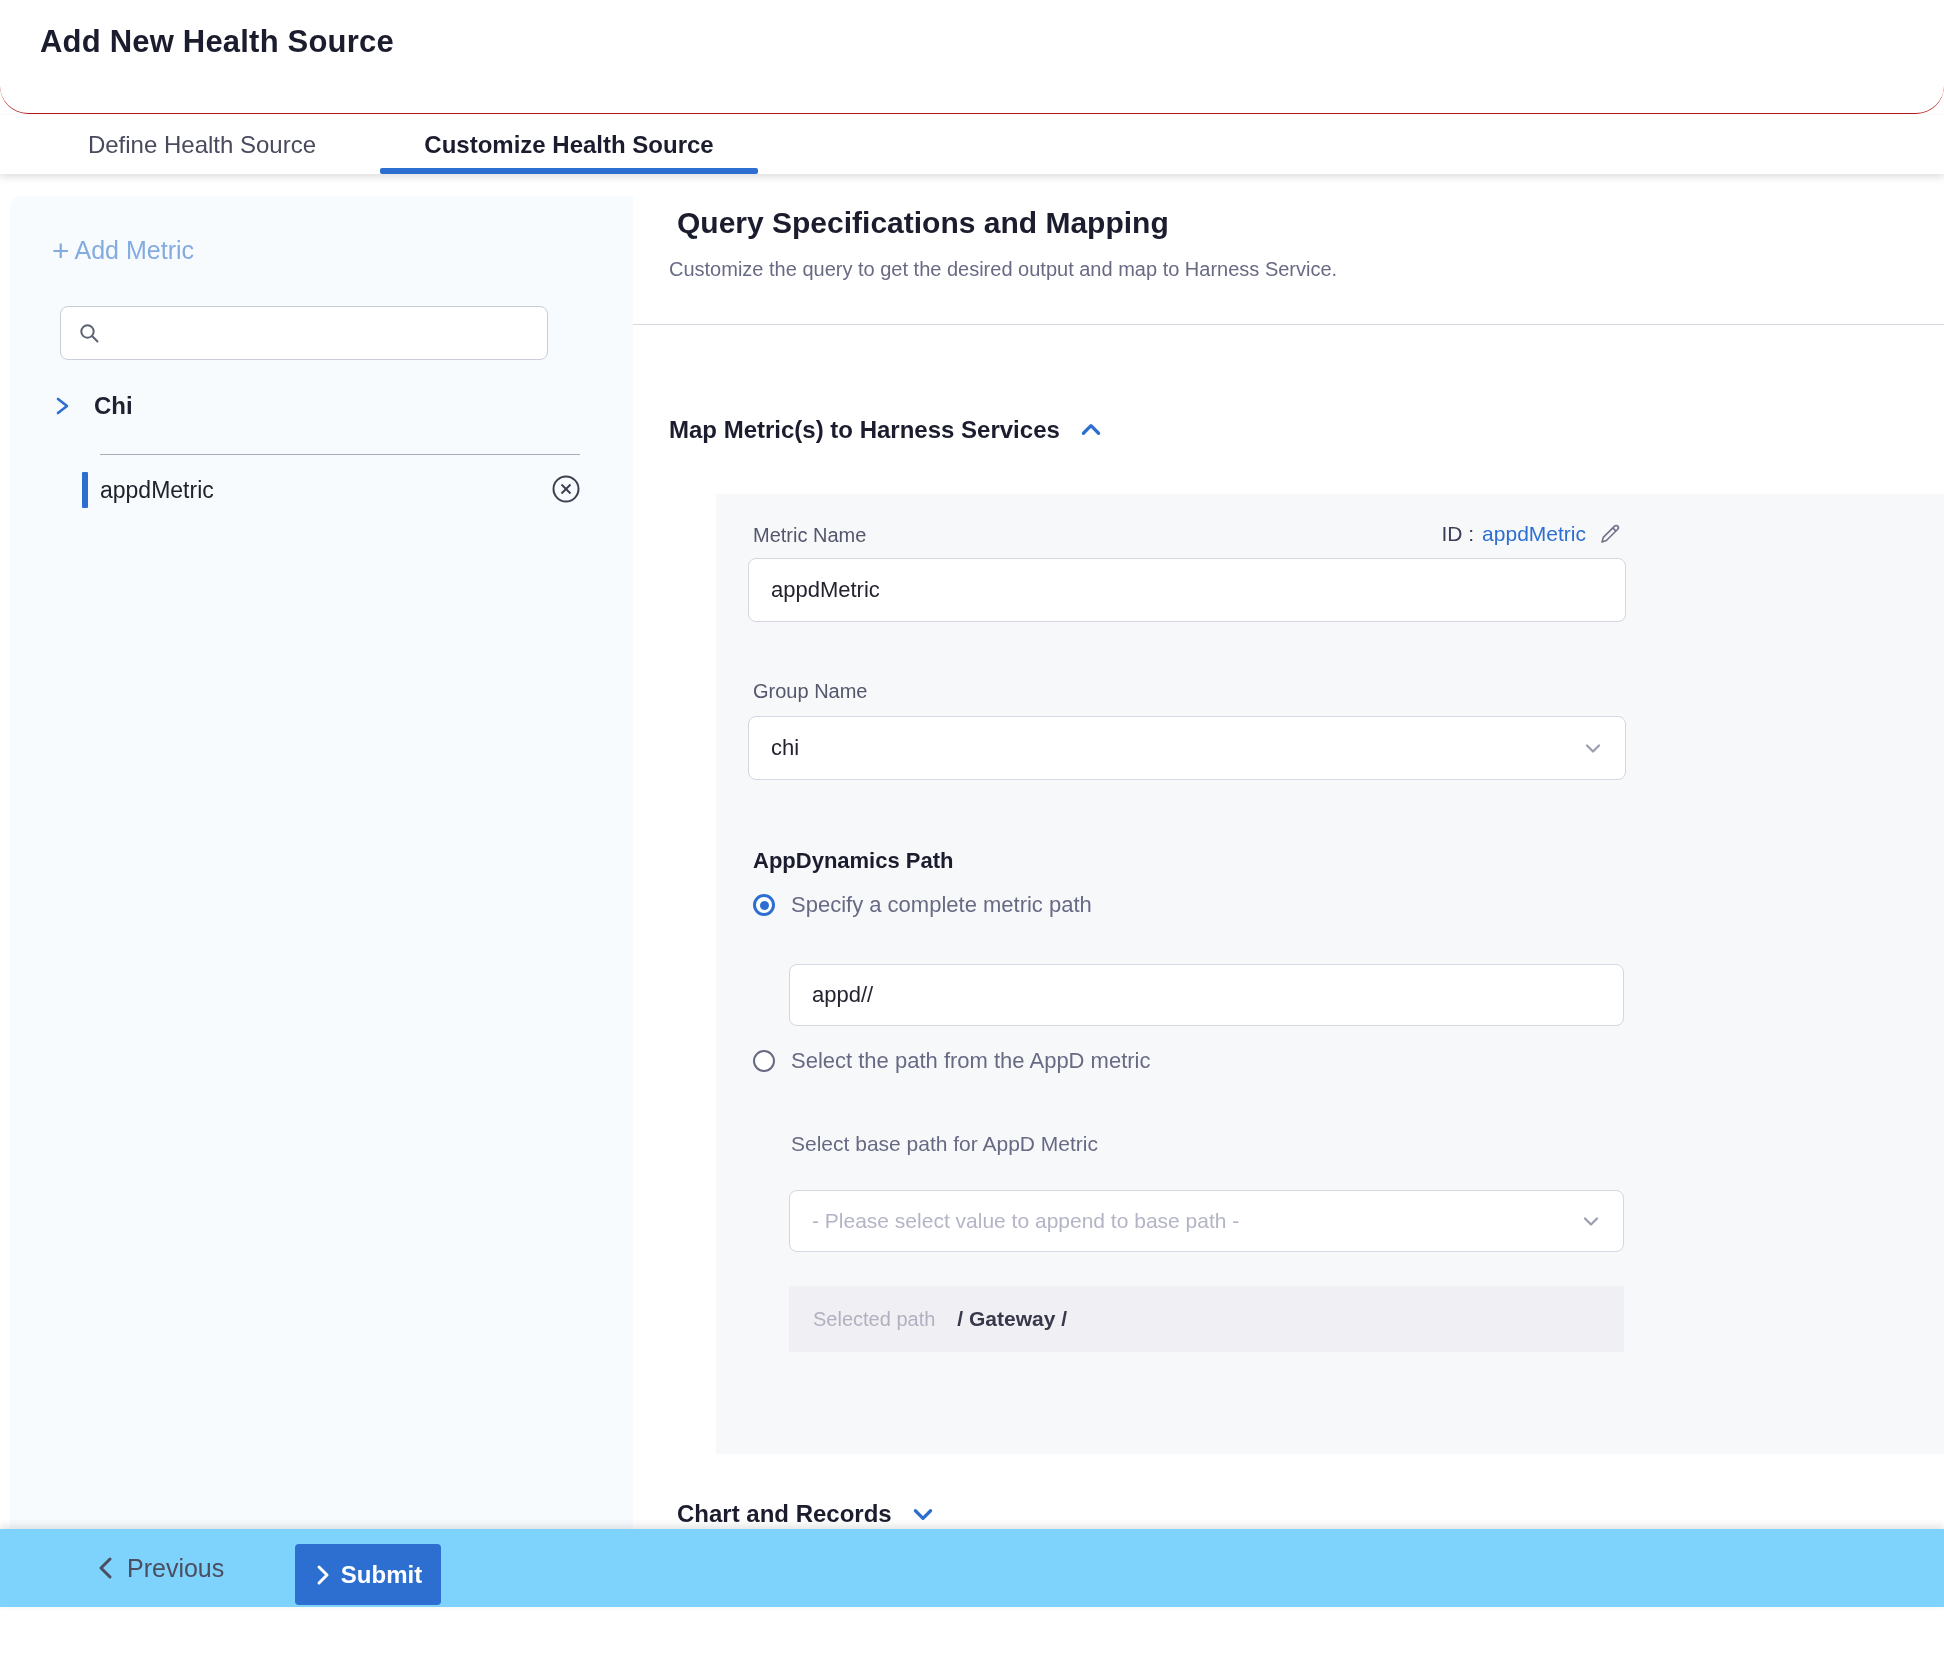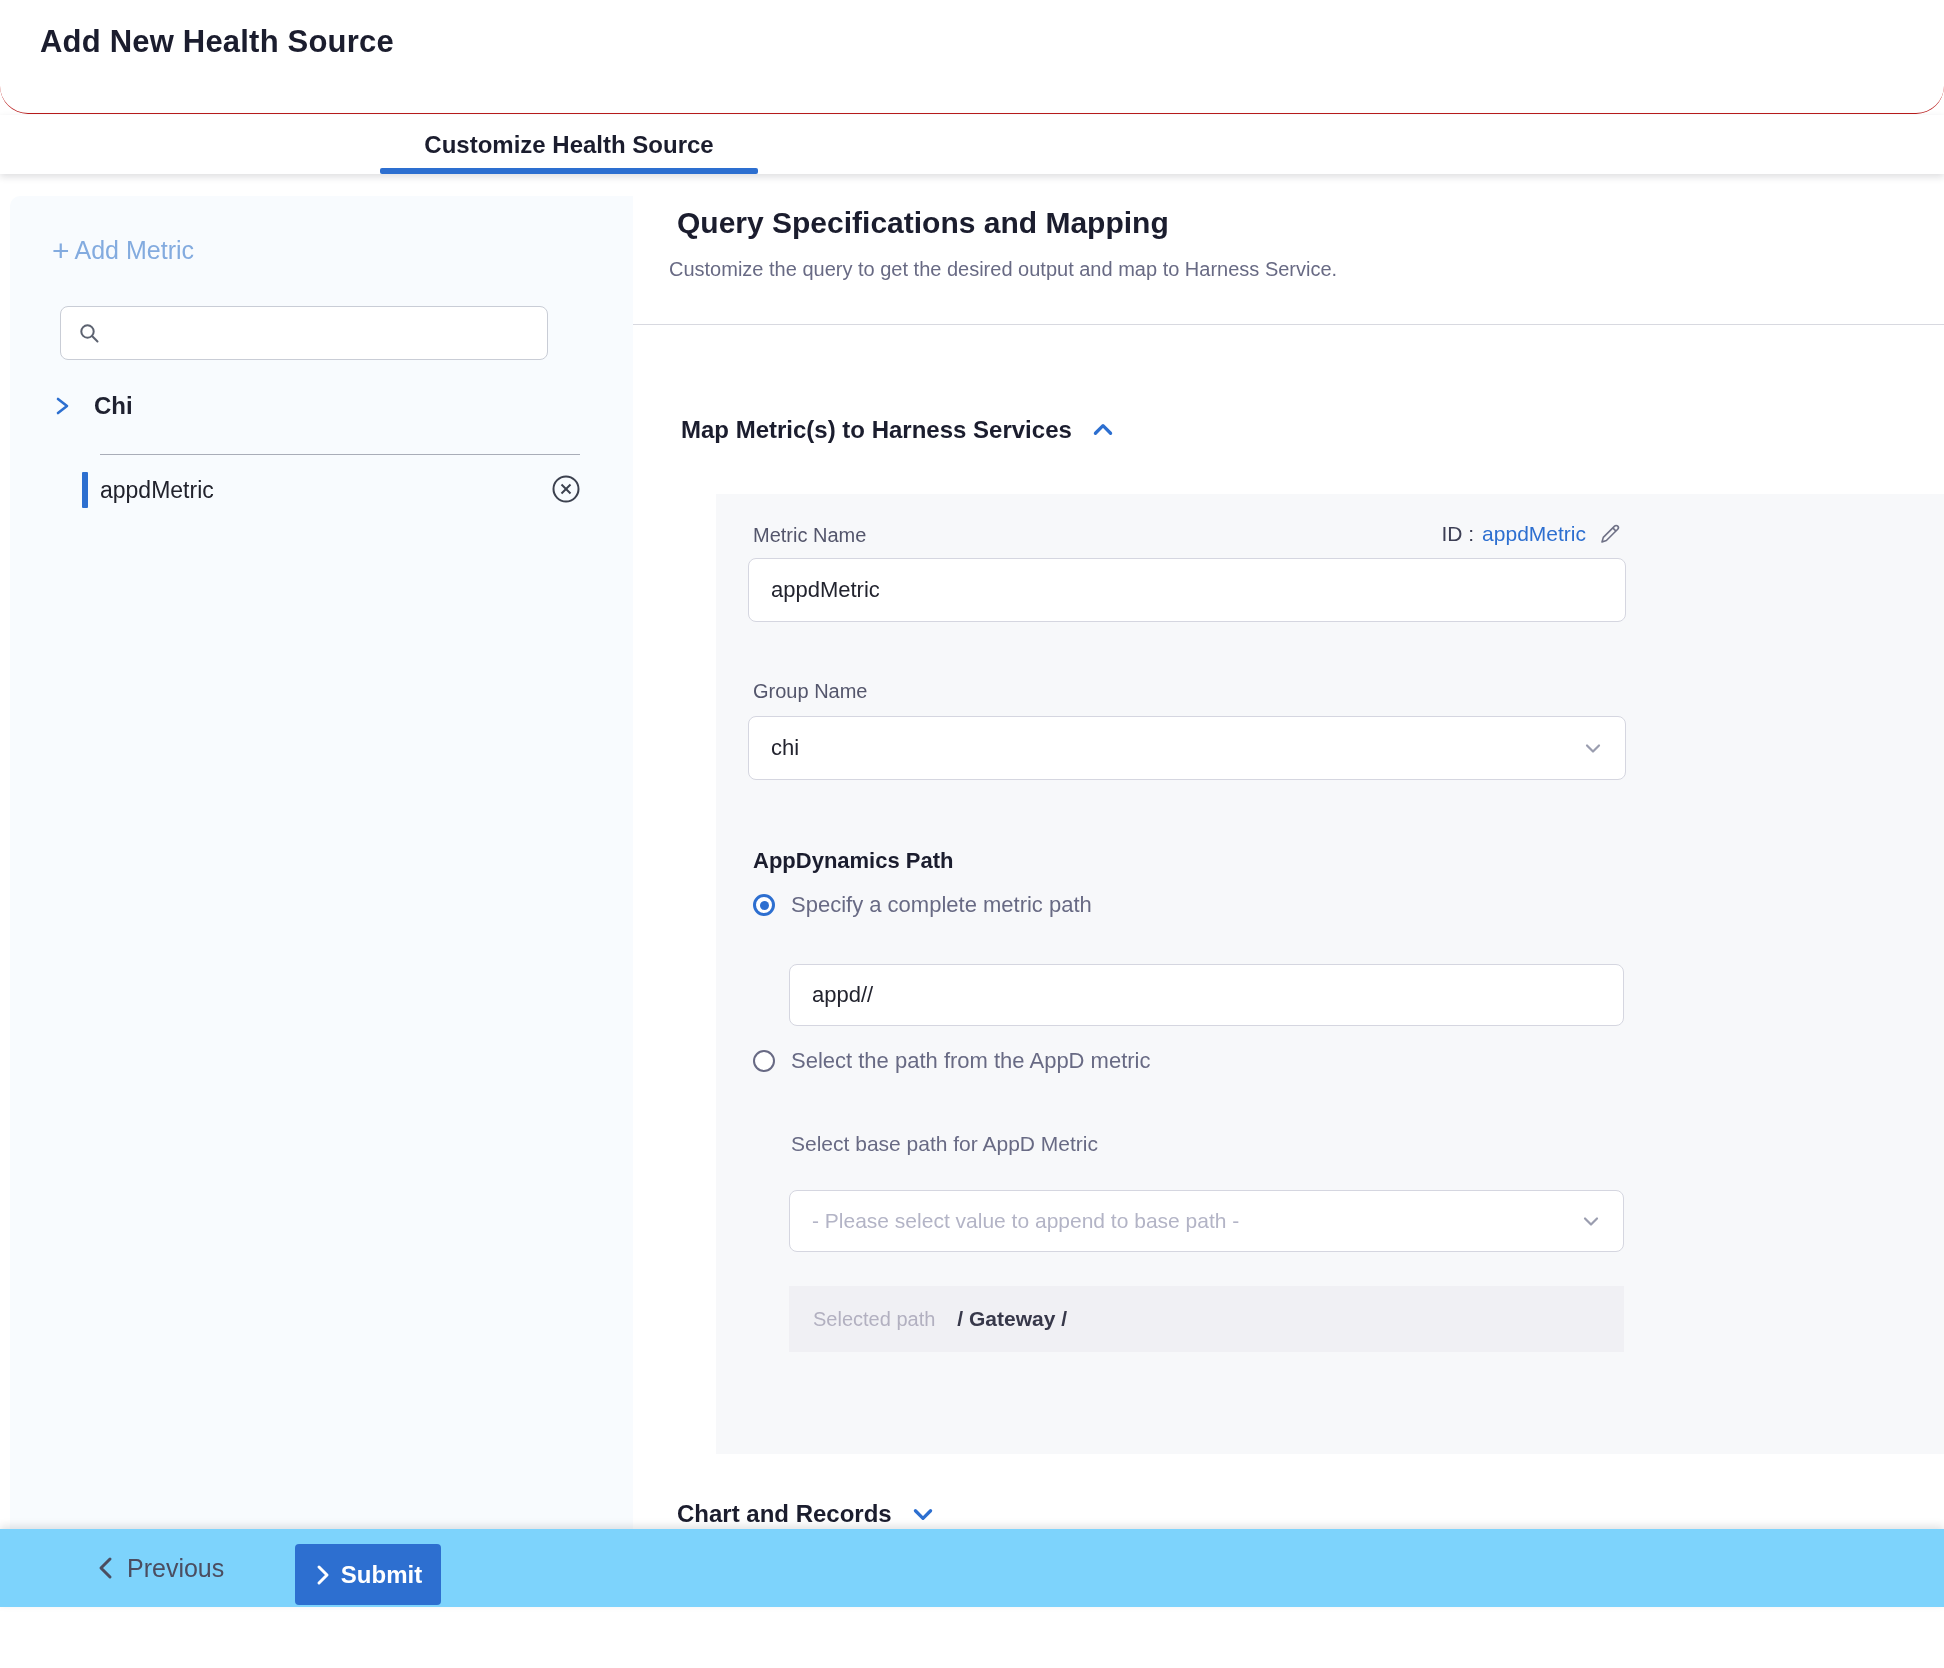--- a/index.html
+++ b/index.html
@@ -35,21 +35,21 @@
   .metric-row .mlabel { font-size:23px; color:#21222c; margin-left:12px; }
   .metric-row .remove { position:absolute; right:0; top:3px; width:32px; height:32px; cursor:pointer; }
 
   
   .main { position:absolute; left:633px; top:0; width:1311px; height:100%; background:#fff; }
   .q-title { position:absolute; left:44px; top:32px; font-size:30px; font-weight:700; color:#1b1d2e; }
   .q-sub { position:absolute; left:36px; top:84px; font-size:20px; color:#686a84; }
   .main-divider { position:absolute; left:0; top:150px; width:1311px; border-top:1px solid #d8d9e0; }
 
   .section-head { position:absolute; display:flex; align-items:center; gap:18px; font-size:24px; font-weight:700; color:#1b1d2e; cursor:pointer; }
-  .sh-map { left:48px; top:242px; }
+  .sh-map { left:36px; top:242px; }
   .sh-chart { left:44px; top:1326px; }
   .sh-assign { left:44px; top:1384px;gap:11px; }
 
   
   .panel { position:absolute; left:83px; top:320px; width:1228px; height:960px; background:#f7f8fa; }
   .flabel { position:absolute; font-size:20px; color:#54566c; }
   .lbl-metric { left:37px; top:30px; }
   .lbl-group { left:37px; top:186px; }
   .id-row { position:absolute; top:28px; right:322px; display:flex; align-items:center; gap:8px; font-size:21px; }
   .id-prefix { color:#3c3e54; }
@@ -91,20 +91,21 @@
 </head>
 <body>
 
 <div class="screen">
 
   <div class="header">
     <div class="title">Add New Health Source</div>
   </div>
 
   <div class="tabbar">
+    <div class="tab tab-define">Define Health Source</div>
     <div class="tab tab-customize">Customize Health Source</div>
     <div class="tab-underline"></div>
   </div>
 
   <div class="content">
 
     <div class="sidebar">
       <div class="add-metric">
         <span class="plus">+</span>
         <span>Add Metric</span>

